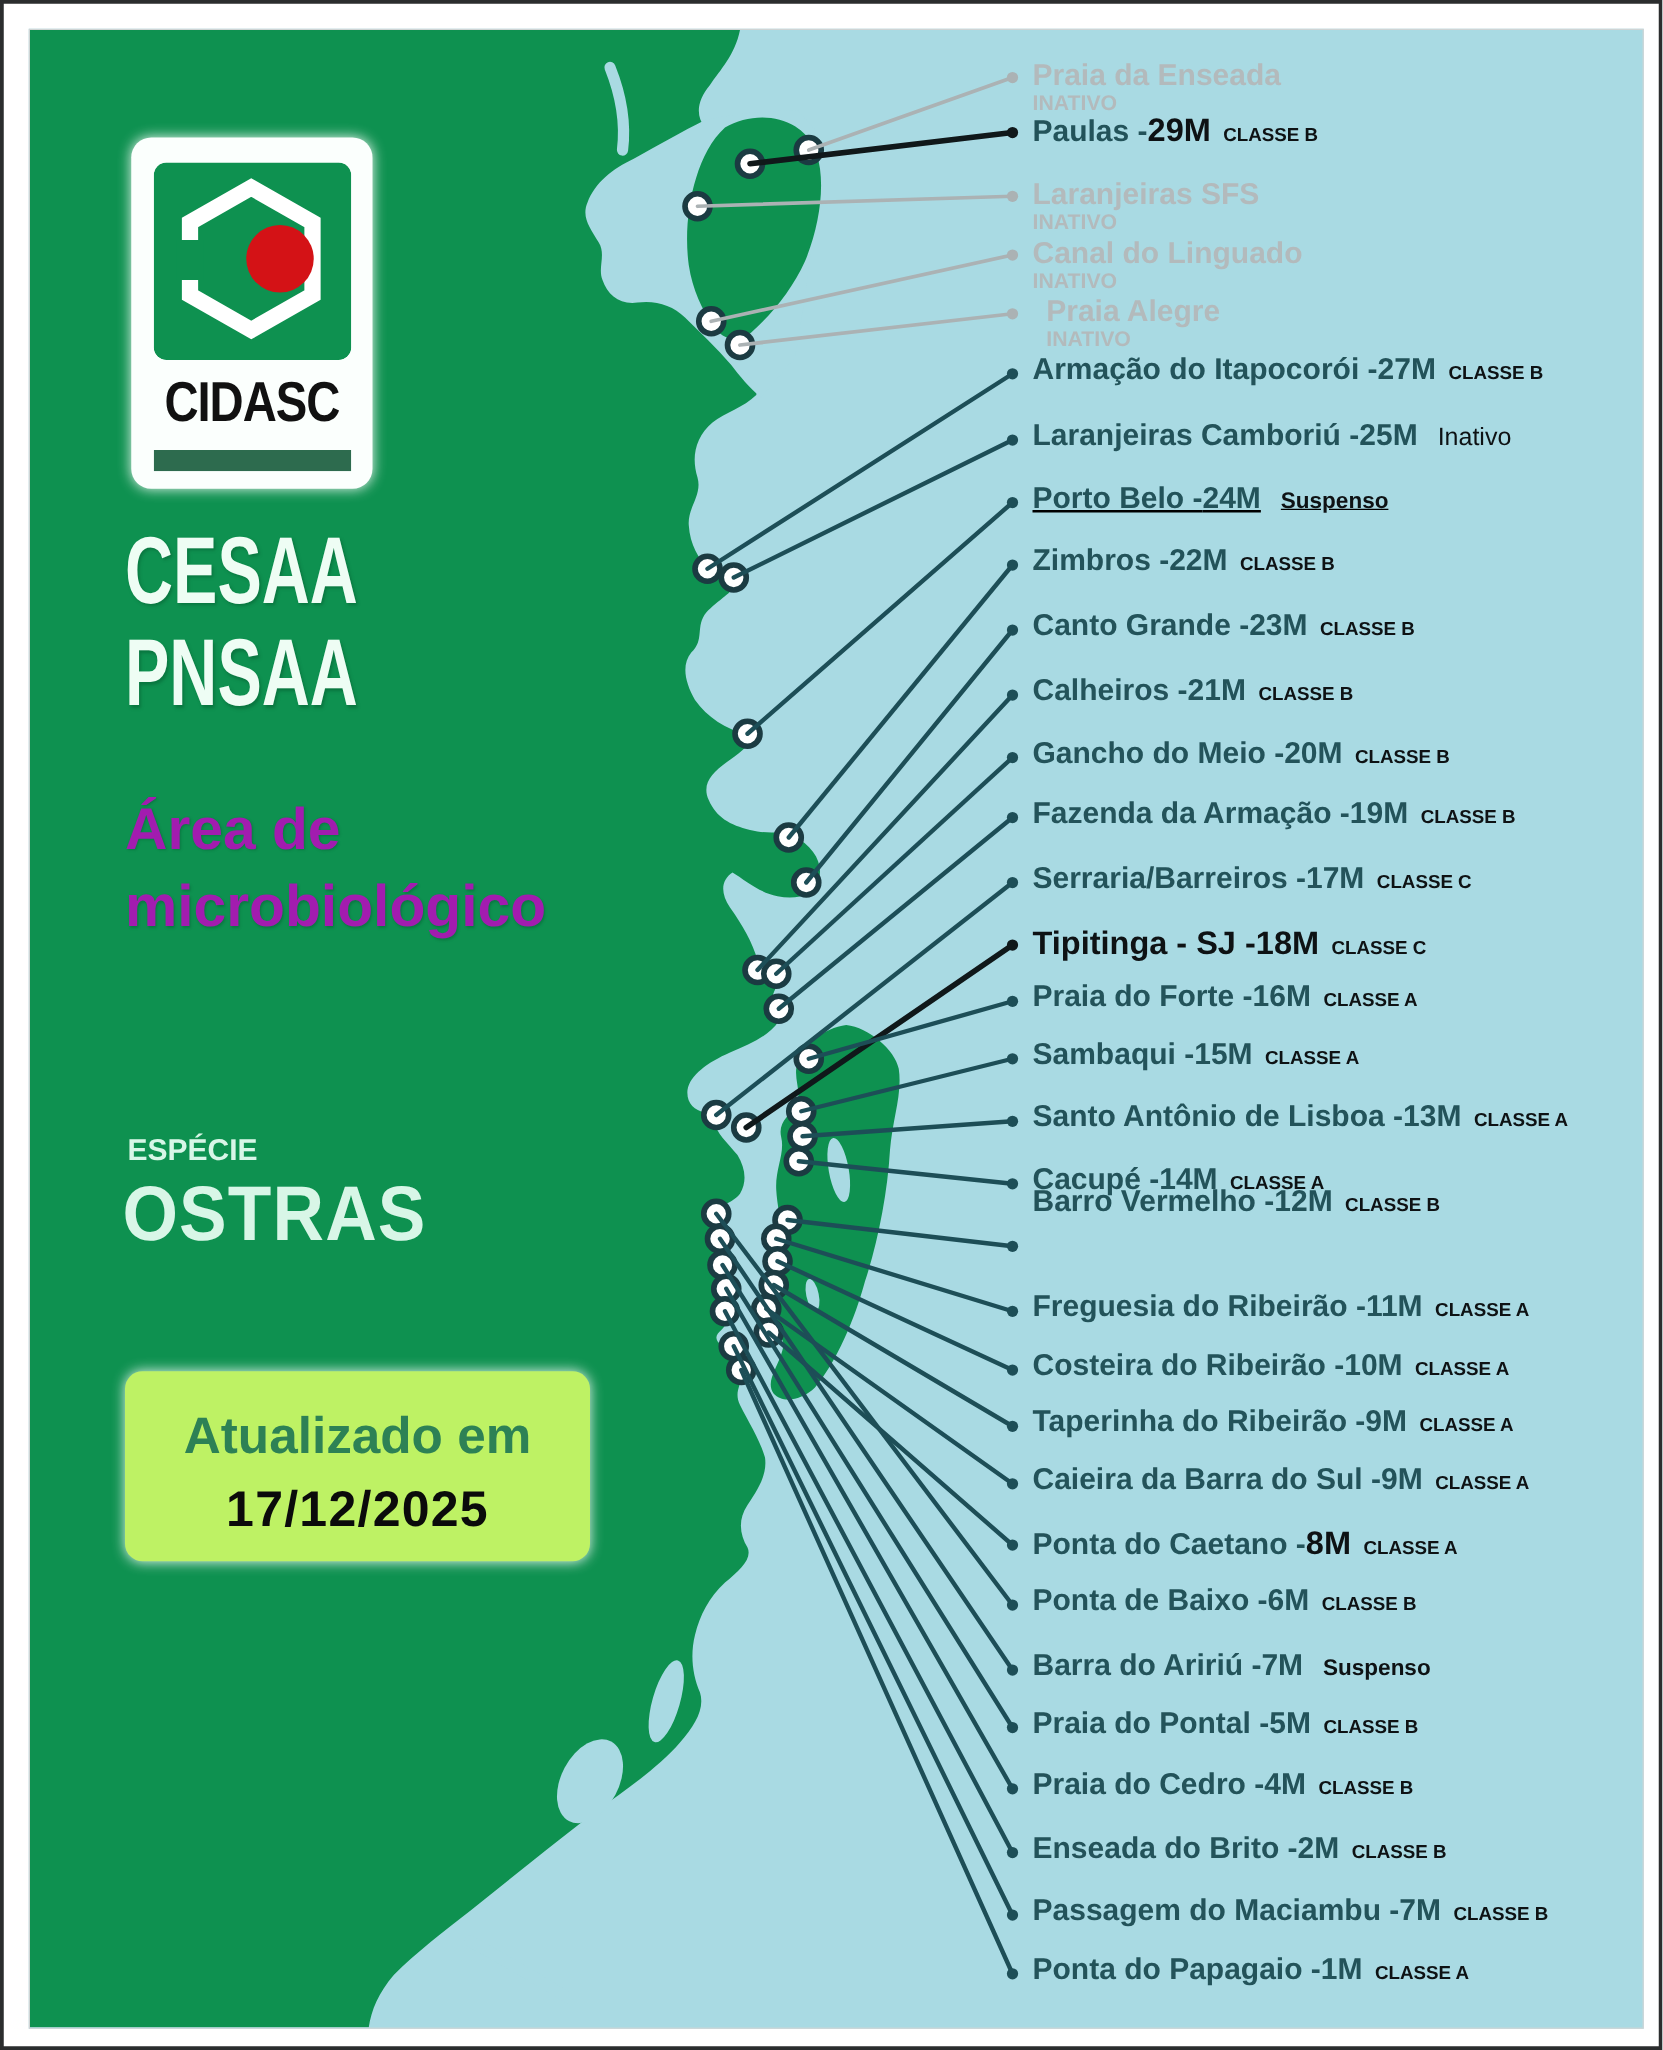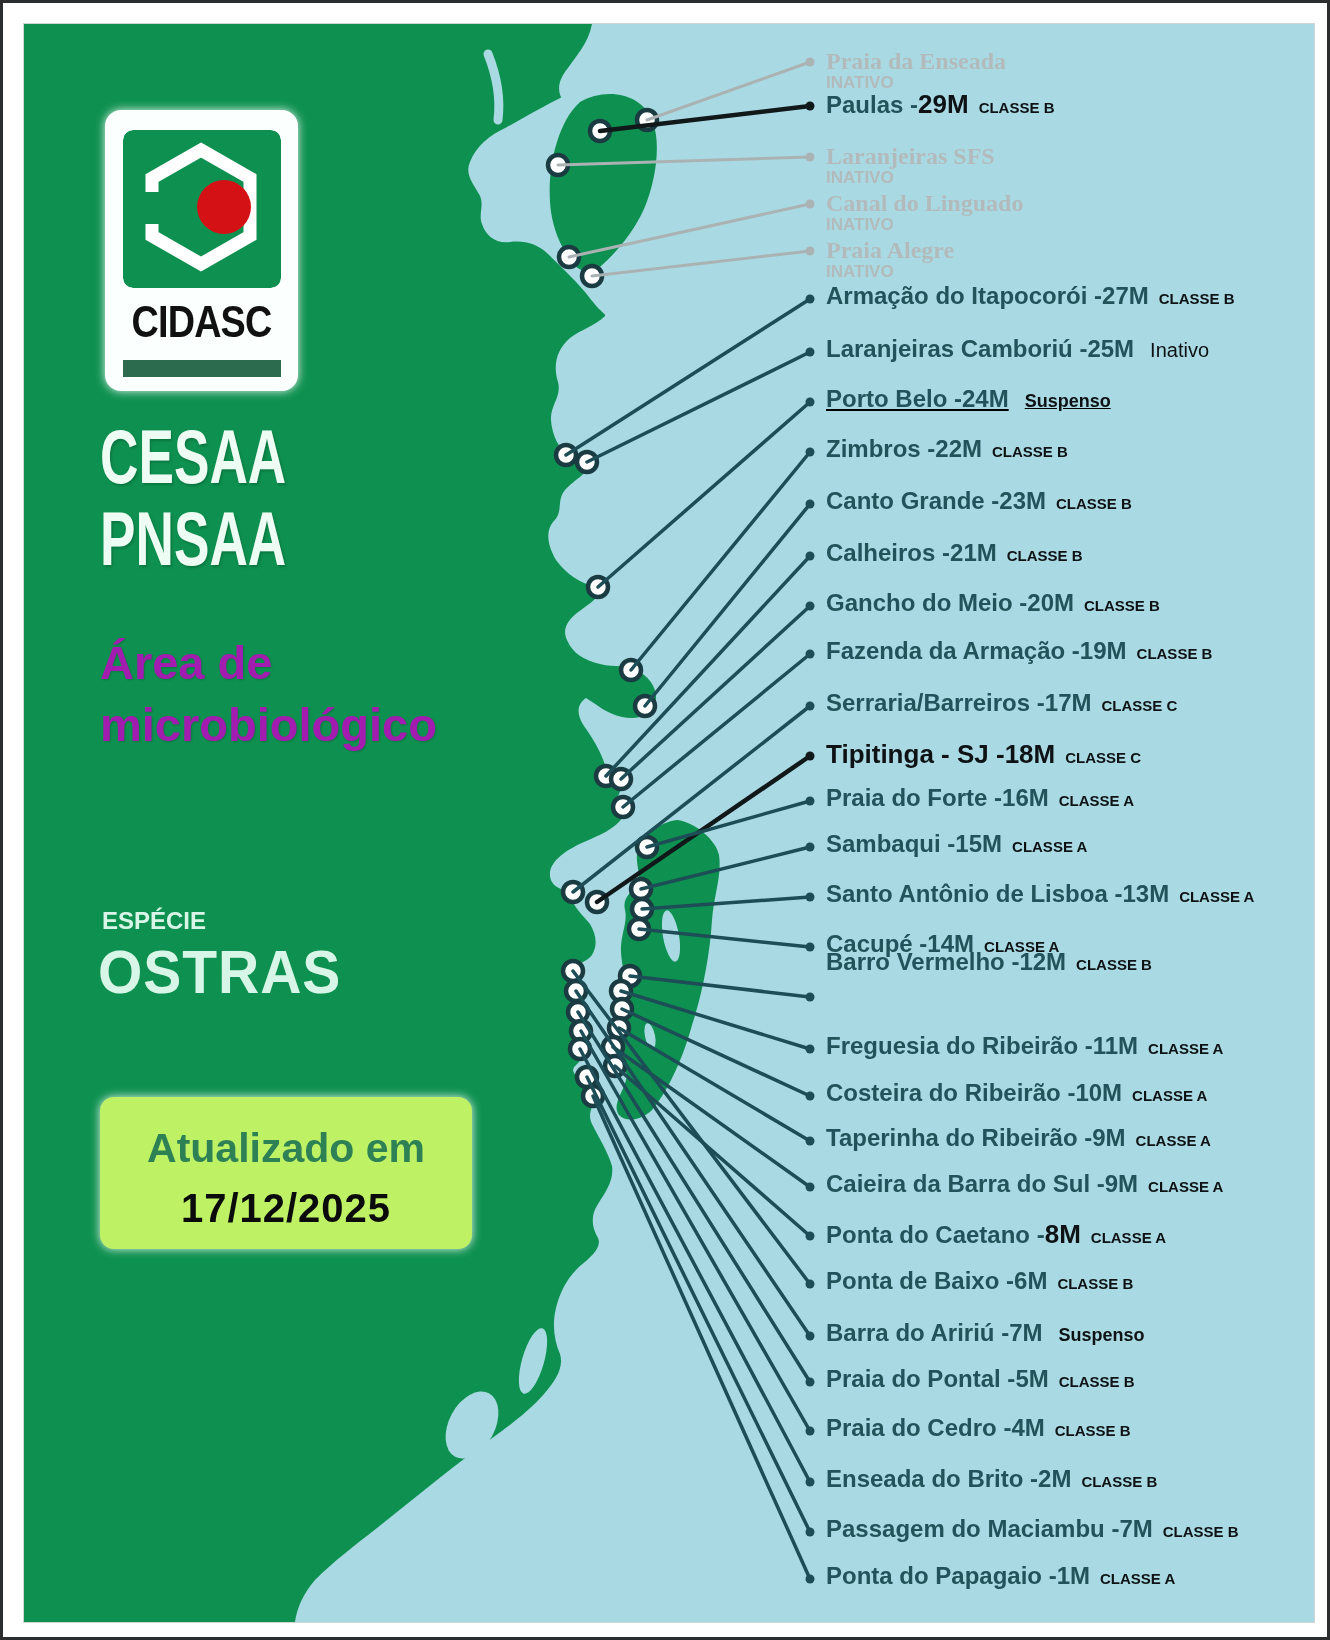--- a/index.html
+++ b/index.html
@@ -50,21 +50,21 @@
   
   #labels{position:absolute;left:0;top:0;width:1290px;height:1598px;}
   .station{position:absolute;left:802px;white-space:nowrap;}
   .st-row{display:flex;align-items:baseline;}
   .st-name{font-weight:bold;font-size:24px;color:#23535a;}
   .st-code{font-weight:bold;font-size:24px;color:#23535a;}
   .blk{color:#0e1214 !important;font-size:26px;}
   .st-classe{font-weight:bold;font-size:15px;color:#0e1214;margin-left:10px;}
   .st-susp{font-weight:bold;font-size:18px;color:#0e1214;margin-left:16px;}
   .st-inat{font-size:20px;color:#0e1214;margin-left:16px;}
-  .g-name{font-weight:bold;font-size:24px;color:#b3babc;line-height:26px;font-family:Liberation Serif, serif;}
+  .g-name{font-weight:bold;font-size:24px;color:#b3babc;line-height:26px;}
   .g-status{font-weight:bold;font-size:17px;color:#b3babc;line-height:18px;}
 </style>
 </head>
 <body>
 
 <div id="frame">
   <div id="map">
 
     <svg id="map-svg" width="1290" height="1598" viewBox="0 0 1290 1598">
       <defs>
@@ -286,21 +286,21 @@
           </div>
         </div>
         <div class="station" style="top: 119px;">
           <div class="g-name">Laranjeiras SFS</div>
           <div class="g-status">INATIVO</div>
         </div>
         <div class="station" style="top: 166px;">
           <div class="g-name">Canal do Linguado</div>
           <div class="g-status">INATIVO</div>
         </div>
-        <div class="station" style="top: 213px;">
+        <div class="station" style="top: 213px; margin-left: 11px;">
           <div class="g-name">Praia Alegre</div>
           <div class="g-status">INATIVO</div>
         </div>
         <div class="station" style="top: 258px;">
           <div class="st-row">
             <span class="st-name">Armação do Itapocorói - </span>
             <span class="st-code">27M</span>
             <span class="st-classe">CLASSE B</span>
           </div>
         </div>

